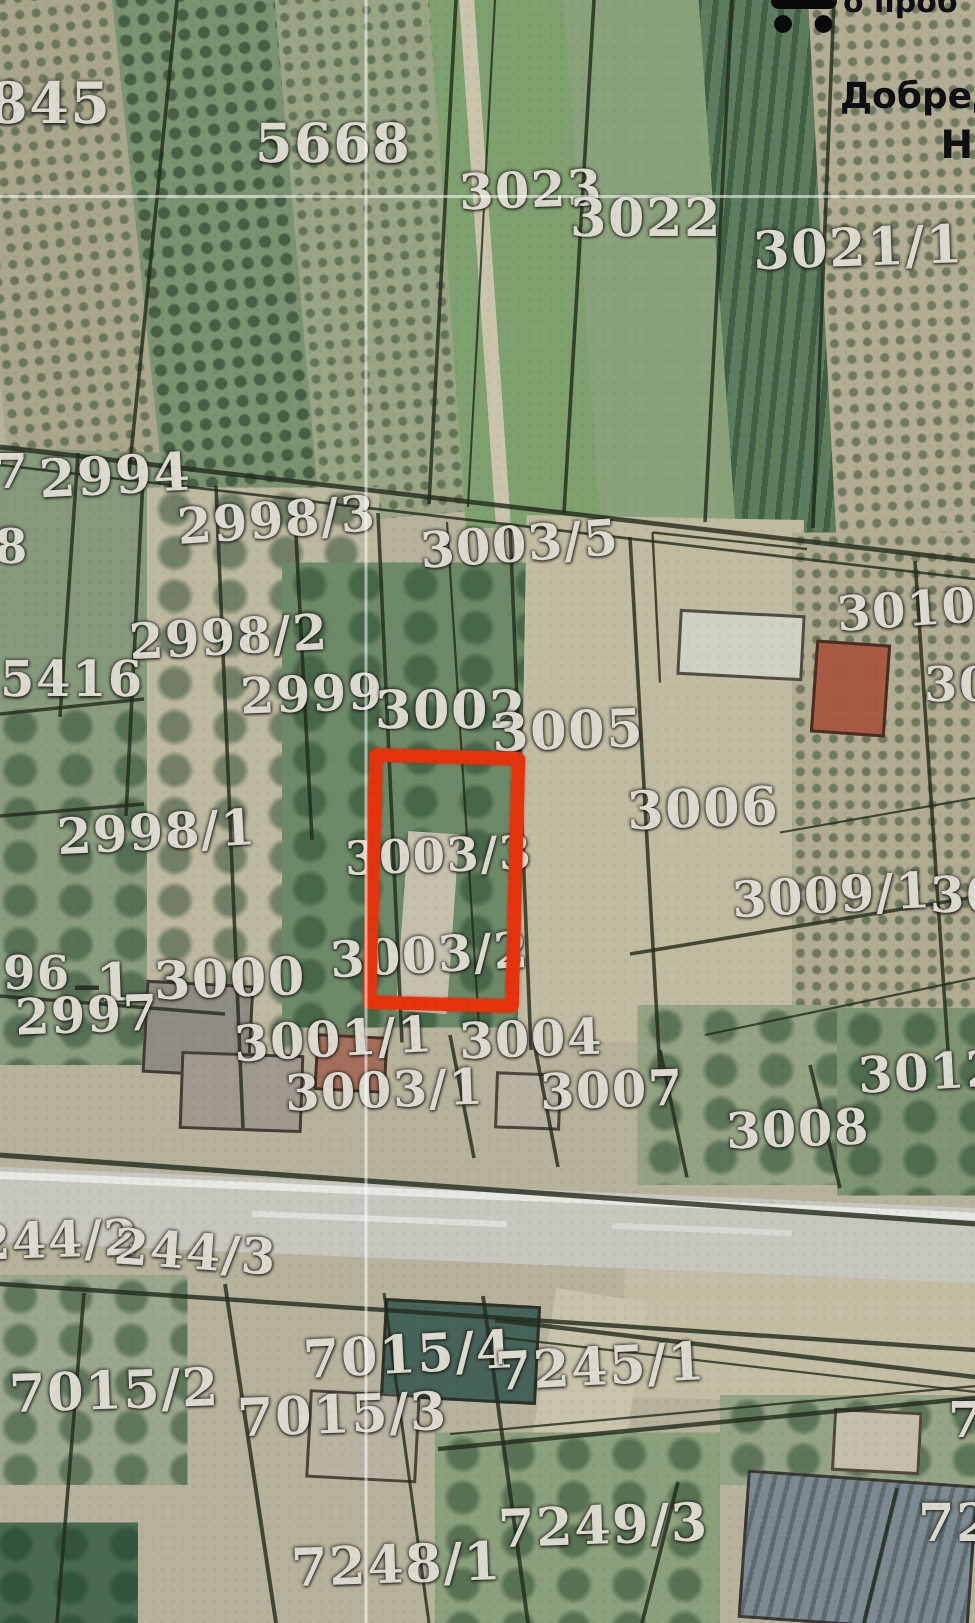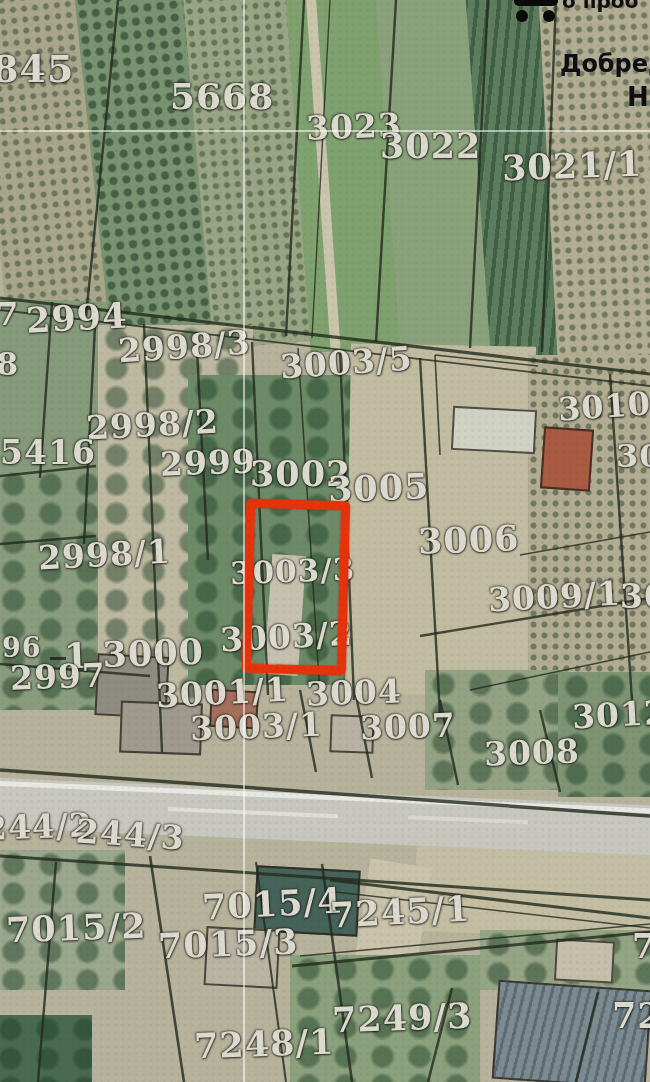--- a/index.html
+++ b/index.html
@@ -148,21 +148,21 @@
   <div class="plabel" style="left:160px;top:446px;font-size:33px;transform:rotate(-2deg);">2999</div>
   <div class="plabel" style="left:616px;top:440px;font-size:32px;">300</div>
   <div class="plabel" style="left:250px;top:456px;font-size:35px;">3002</div>
   <div class="plabel" style="left:328px;top:470px;font-size:35px;transform:rotate(-2deg);">3005</div>
   <div class="plabel" style="left:418px;top:522px;font-size:35px;transform:rotate(-2deg);">3006</div>
   <div class="plabel" style="left:38px;top:538px;font-size:33px;transform:rotate(-3deg);">2998/1</div>
   <div class="plabel" style="left:230px;top:556px;font-size:31px;transform:rotate(-2deg);">3003/3</div>
   <div class="plabel" style="left:488px;top:580px;font-size:33px;transform:rotate(-3deg);">3009/1</div>
   <div class="plabel" style="left:620px;top:580px;font-size:33px;">30</div>
   <div class="plabel" style="left:220px;top:620px;font-size:33px;transform:rotate(-3deg);">3003/2</div>
-  <div class="plabel" style="left:2px;top:634px;font-size:27px;">96</div>
+  <div class="plabel" style="left:2px;top:634px;font-size:31px;">96</div>
   <div class="plabel" style="left:64px;top:636px;font-size:35px;transform:rotate(-2deg);">1 3000</div>
   <div class="plabel" style="left:10px;top:660px;font-size:33px;transform:rotate(-2deg);">2997</div>
   <div class="plabel" style="left:156px;top:676px;font-size:33px;transform:rotate(-3deg);">3001/1</div>
   <div class="plabel" style="left:306px;top:676px;font-size:33px;transform:rotate(-2deg);">3004</div>
   <div class="plabel" style="left:190px;top:710px;font-size:33px;transform:rotate(-2deg);">3003/1</div>
   <div class="plabel" style="left:360px;top:710px;font-size:33px;transform:rotate(-2deg);">3007</div>
   <div class="plabel" style="left:572px;top:698px;font-size:33px;transform:rotate(-3deg);">3012</div>
   <div class="plabel" style="left:484px;top:736px;font-size:33px;transform:rotate(-2deg);">3008</div>
   <div class="plabel" style="left:-16px;top:810px;font-size:33px;transform:rotate(-2deg);">244/2</div>
   <div class="plabel" style="left:76px;top:818px;font-size:33px;transform:rotate(4deg);">244/3</div>

